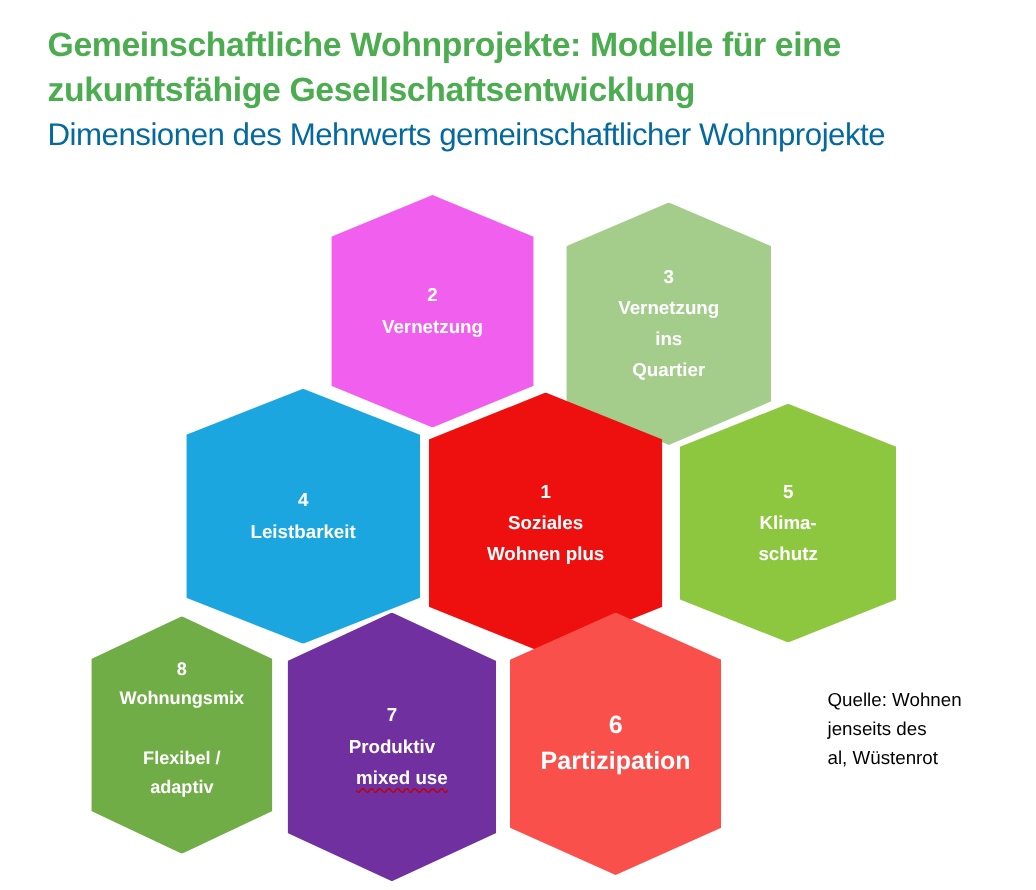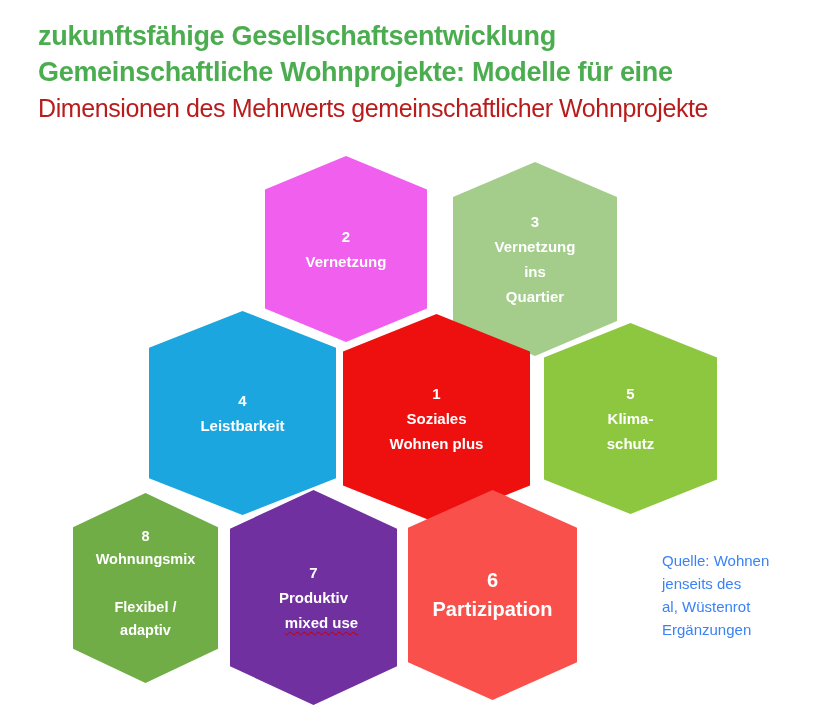--- a/index.html
+++ b/index.html
@@ -44,23 +44,23 @@
     position:absolute;left:662px;top:549px;width:166px;
     font-size:15px;line-height:23px;font-weight:normal;
   }
 </style>
 </head>
 <body>
 
 <div class="canvas">
 
   <div class="header">
+    <div class="title-line" style="color: rgb(76, 173, 80);">Gemeinschaftliche Wohnprojekte: Modelle für eine</div>
     <div class="title-line" style="color: rgb(76, 173, 80);">zukunftsfähige Gesellschaftsentwicklung</div>
-    <div class="title-line" style="color: rgb(76, 173, 80);">Gemeinschaftliche Wohnprojekte: Modelle für eine</div>
-    <div class="subtitle" style="color: #b91c1c;">Dimensionen des Mehrwerts gemeinschaftlicher Wohnprojekte</div>
+    <div class="subtitle" style="color: #0369a1;">Dimensionen des Mehrwerts gemeinschaftlicher Wohnprojekte</div>
   </div>
 
   <div class="hex hex-2" style="background-color: rgb(240, 95, 238);">
     <span class="ln">2</span>
     <span class="ln">Vernetzung</span>
   </div>
 
   <div class="hex hex-3" style="background-color: rgb(164, 205, 140);">
     <span class="ln">3</span>
     <span class="ln">Vernetzung</span>
@@ -96,20 +96,19 @@
     <span class="ln">7</span>
     <span class="ln">Produktiv</span>
     <span class="ln spellcheck">mixed use</span>
   </div>
 
   <div class="hex hex-6" style="background-color: rgb(249, 80, 75);">
     <span class="ln">6</span>
     <span class="ln">Partizipation</span>
   </div>
 
-  <div class="source" style="color: #3b82f6;">
+  <div class="source" style="color: #000000;">
     <div>Quelle: Wohnen</div>
     <div>jenseits des</div>
     <div>al, Wüstenrot</div>
-    <div>Ergänzungen</div>
   </div>
 
 </div>
 
 </body></html>

